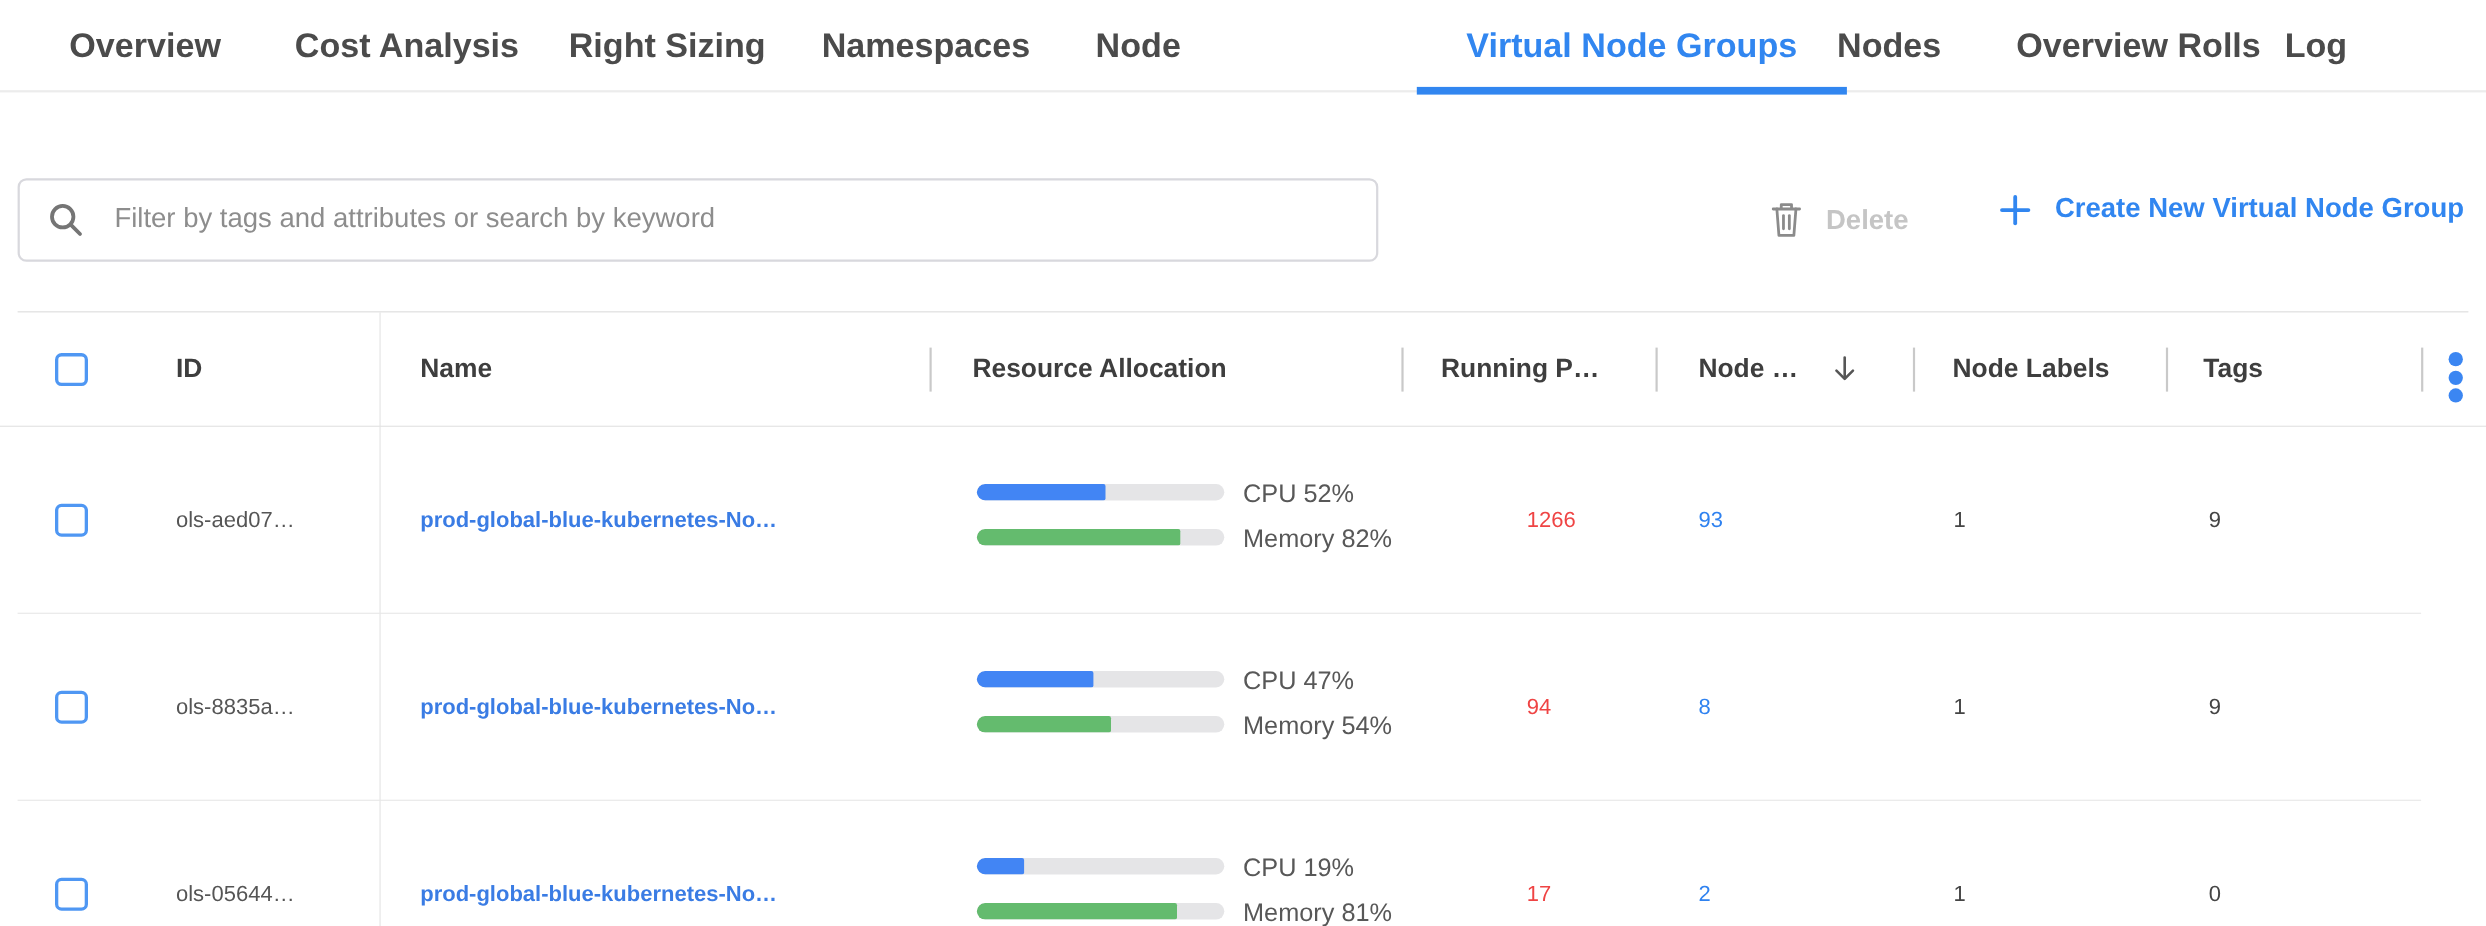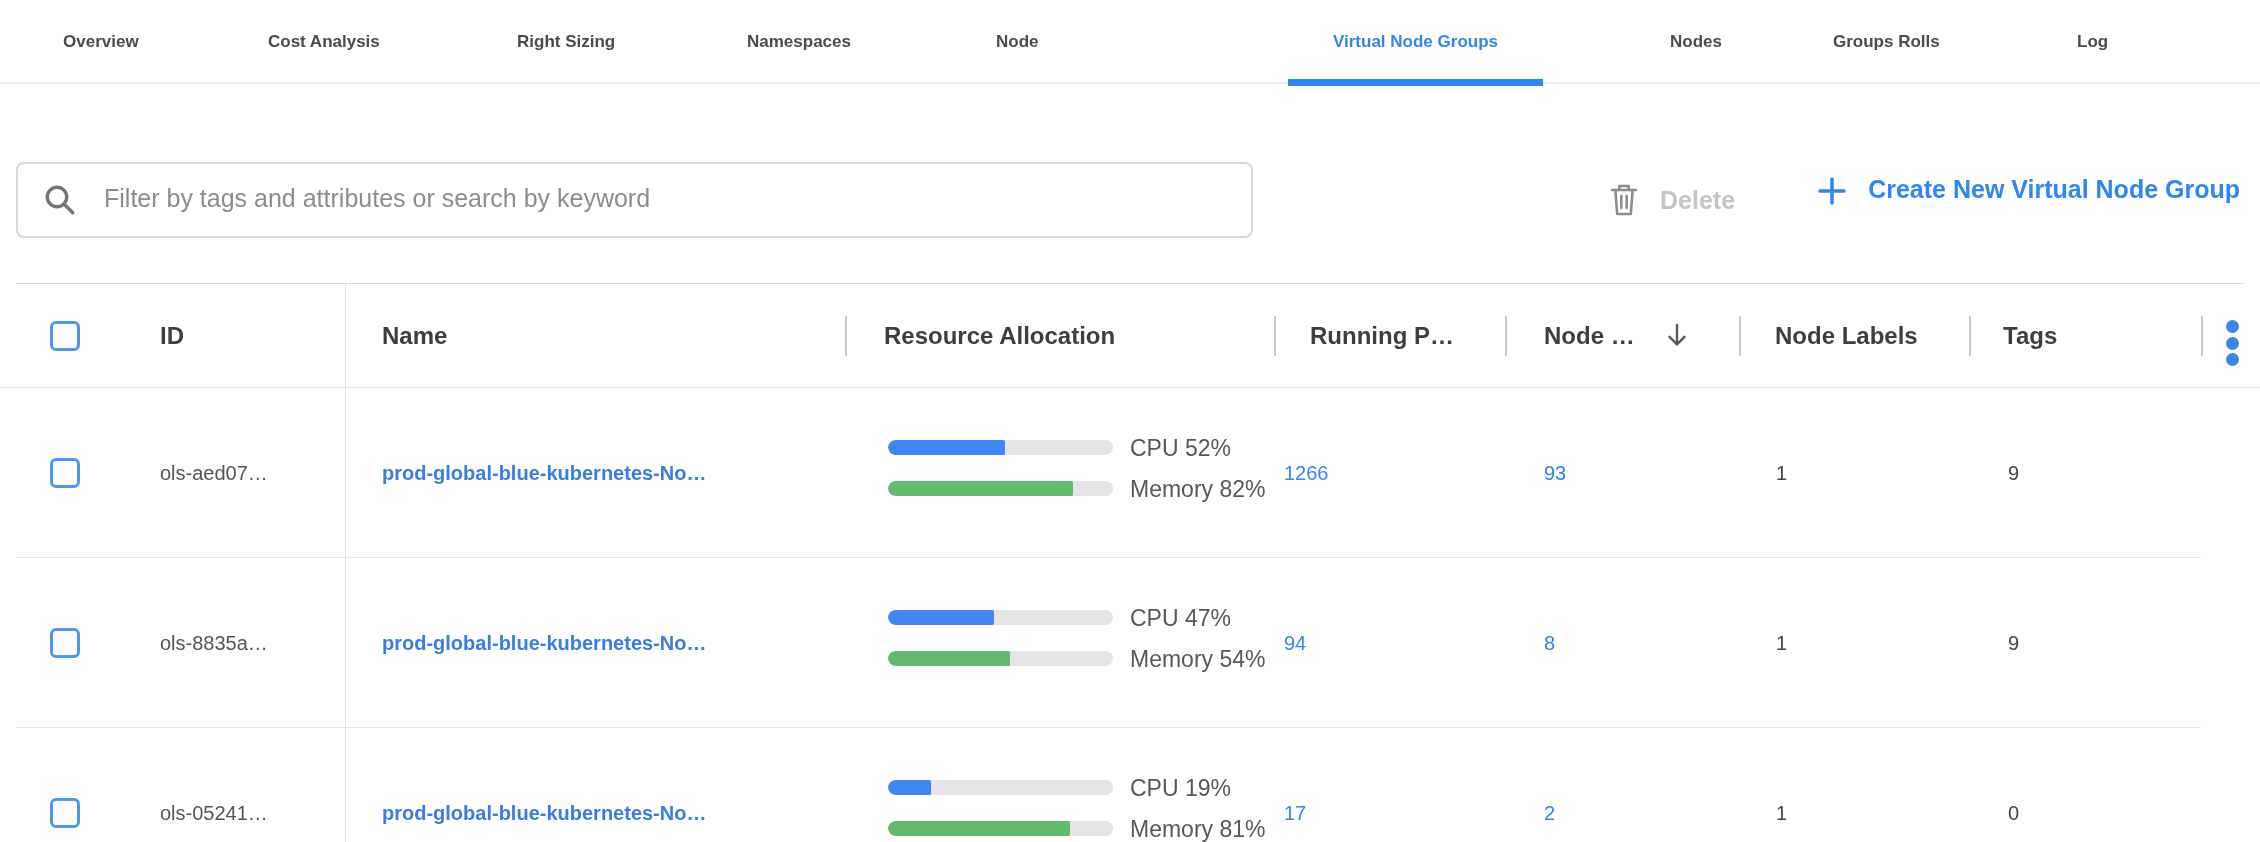--- a/index.html
+++ b/index.html
@@ -14,21 +14,21 @@
     --txt:#4a4a4a;
   }
   *{margin:0;padding:0;box-sizing:border-box;}
   html,body{width:2260px;height:842px;overflow:hidden;background:#fff;
     font-family:"Liberation Sans", sans-serif;}
   .page{position:relative;width:2260px;height:842px;background:#fff;}
 
   
   .tabbar{position:absolute;left:0;top:0;width:2260px;height:84px;border-bottom:2px solid #ececec;}
   .tab{position:absolute;top:0;height:84px;display:flex;align-items:center;
-       font-size:17px;font-weight:700;color:#4b4b4b;cursor:pointer;white-space:nowrap;}
+       font-size:31px;font-weight:700;color:#4b4b4b;cursor:pointer;white-space:nowrap;}
   .tab.active{color:var(--blue);}
   .tab.active::after{content:"";position:absolute;left:-45px;right:-45px;bottom:-2px;height:7px;background:var(--blue);}
   .t0{left:63px}.t1{left:268px}.t2{left:517px}.t3{left:747px}.t4{left:996px}
   .t5{left:1143px}.t6{left:1333px}.t7{left:1670px}.t8{left:1833px}.t9{left:2077px}
 
   
   .search-box{position:absolute;left:16px;top:162px;width:1237px;height:76px;}
   .search-box input{width:100%;height:100%;border:2px solid #d8d8dd;border-radius:8px;
     padding:0 20px 4px 86px;font-size:25px;color:#333;outline:none;
     font-family:"Liberation Sans", sans-serif;}
@@ -62,21 +62,21 @@
   .checkbox{width:30px;height:30px;border:3px solid #4f97f3;border-radius:6px;background:#fff;cursor:pointer;}
   .head-check{position:absolute;left:50px;top:38px;}
 
   .row{position:absolute;left:0;width:2260px;height:170px;}
   .row .rule{position:absolute;left:16px;bottom:0;width:2185px;height:1px;background:#e6e6e6;}
   .r0{top:388px}.r1{top:558px}.r2{top:728px}
   .row-check{position:absolute;left:50px;top:70px;}
   .cell{position:absolute;height:30px;line-height:30px;font-size:20px;white-space:nowrap;}
   .c-id{left:160px;top:70px;color:#555;}
   .c-name{left:382px;top:70px;color:var(--link);font-weight:700;cursor:pointer;}
-  .c-run{left:1284px;top:70px;color:#3b82f6;}
+  .c-run{left:1388px;top:70px;color:#ef4444;}
   .c-nodes{left:1544px;top:70px;color:var(--count-link);cursor:pointer;}
   .c-nl{left:1776px;top:70px;color:#454545;}
   .c-tags{left:2008px;top:70px;color:#454545;}
 
   .bar{position:absolute;left:888px;width:225px;height:15px;border-radius:8px;background:var(--track);overflow:hidden;}
   .bar-cpu{top:52px}.bar-mem{top:93px}
   .bar .fill{height:100%;border-radius:8px 2px 2px 8px;}
   .fill-cpu{background:var(--bar-blue);}
   .fill-mem{background:var(--bar-green);}
   .bar-lbl{position:absolute;left:1130px;height:26px;line-height:26px;font-size:23px;color:#585858;white-space:nowrap;}
@@ -88,21 +88,21 @@
 <div class="page">
 
   <nav class="tabbar">
     <div class="tab t0">Overview</div>
     <div class="tab t1">Cost Analysis</div>
     <div class="tab t2">Right Sizing</div>
     <div class="tab t3">Namespaces</div>
     <div class="tab t4">Node</div>
     <div class="tab t6 active">Virtual Node Groups</div>
     <div class="tab t7">Nodes</div>
-    <div class="tab t8">Groups Rolls</div>
+    <div class="tab t8">Overview Rolls</div>
     <div class="tab t9">Log</div>
   </nav>
 
   <div class="search-box">
     <input type="text" placeholder="Filter by tags and attributes or search by keyword" style="">
     <svg class="search-icon" viewBox="0 0 24 24" fill="none" stroke="#757575" stroke-width="2.3" stroke-linecap="round">
       <circle cx="10" cy="10" r="6.5"></circle>
       <line x1="15" y1="15" x2="20.5" y2="20.5"></line>
     </svg>
   </div>
@@ -188,21 +188,21 @@
     <div class="bar-lbl lbl-mem">Memory 54%</div>
     <div class="cell c-run">94</div>
     <div class="cell c-nodes">8</div>
     <div class="cell c-nl">1</div>
     <div class="cell c-tags">9</div>
     <div class="rule"></div>
   </div>
 
   <div class="row r2">
     <div class="checkbox row-check"></div>
-    <div class="cell c-id">ols-05241…</div>
+    <div class="cell c-id">ols-05644…</div>
     <div class="cell c-name">prod-global-blue-kubernetes-No…</div>
     <div class="bar bar-cpu">
         <div class="fill fill-cpu" style="width: 19%;"></div>
       </div>
     <div class="bar-lbl lbl-cpu">CPU 19%</div>
     <div class="bar bar-mem">
         <div class="fill fill-mem" style="width: 81%;"></div>
       </div>
     <div class="bar-lbl lbl-mem">Memory 81%</div>
     <div class="cell c-run">17</div>

